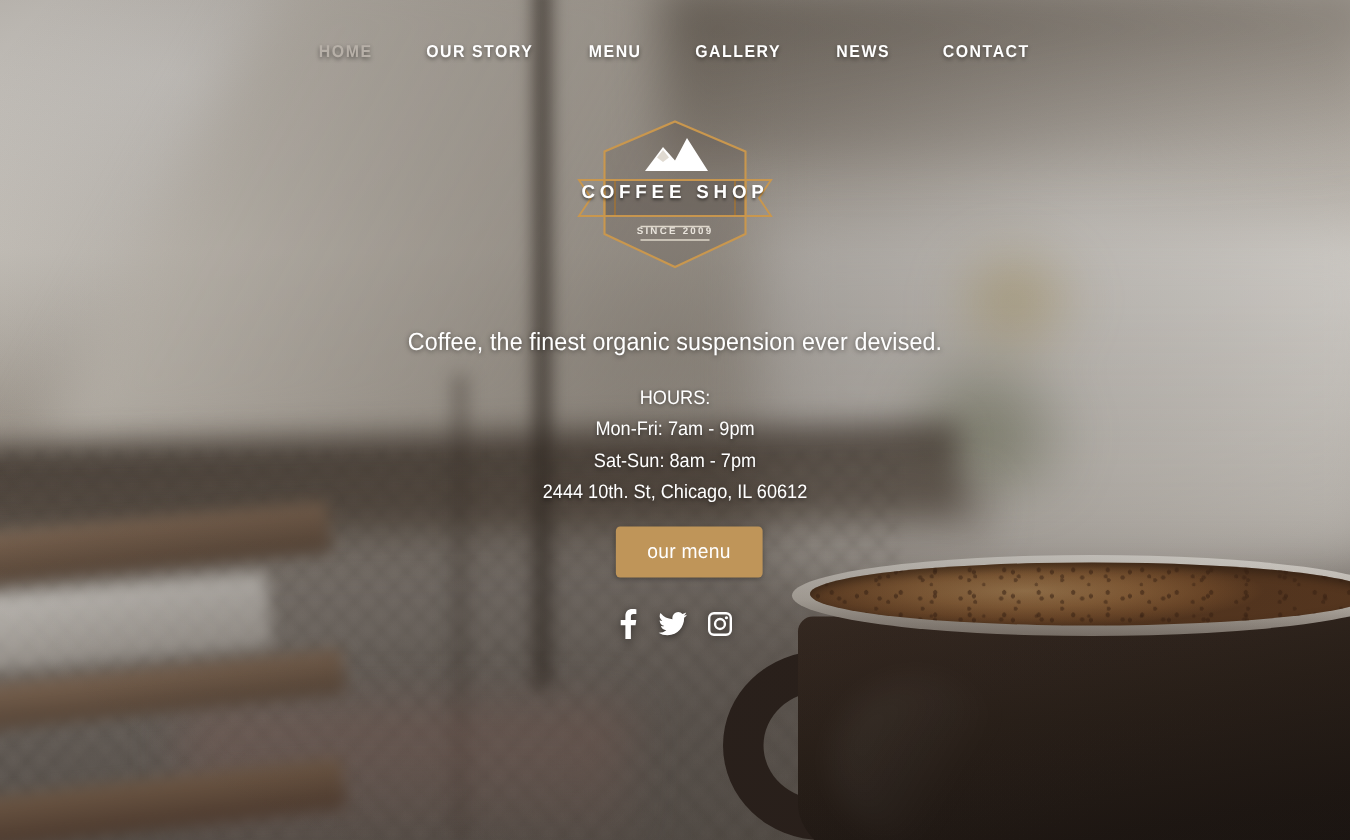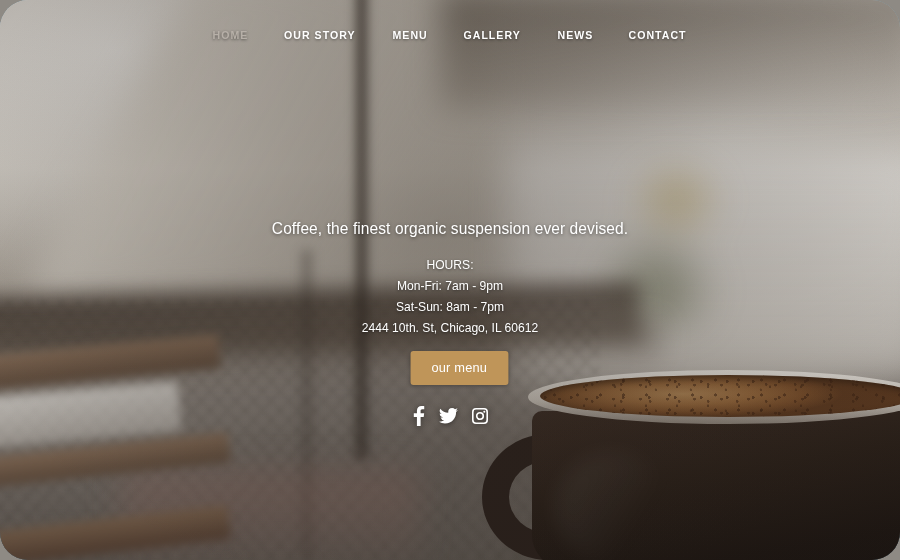--- a/index.html
+++ b/index.html
@@ -8,21 +8,20 @@
   html, body {
     width:900px; height:560px; overflow:hidden;
     font-family:"Liberation Sans", sans-serif;
     background:#8e8a84;
   }
 
   
   #stage {
     position:relative; width:900px; height:560px; overflow:hidden;
     background:#0c4a6e;
-    border-radius:28px;
   }
 
   
   .bg-layer { position:absolute; inset:-40px; }
 
   .bg-base {
     background:
       radial-gradient(ellipse 520px 300px at 16% 14%, #e9e7e3 0%, #d8d4cd 42%, rgba(200,195,186,0) 78%),
       radial-gradient(ellipse 420px 330px at 78% 30%, #e2dfd9 0%, #cfcac2 48%, rgba(190,185,176,0) 80%),
       radial-gradient(ellipse 300px 240px at 46% 8%,  #cfc9bf 0%, rgba(170,164,154,0) 75%),
@@ -291,20 +290,41 @@
 
     <nav>
       <a class="nav-link is-active" href="#">HOME</a>
       <a class="nav-link" href="#">OUR STORY</a>
       <a class="nav-link" href="#">MENU</a>
       <a class="nav-link" href="#">GALLERY</a>
       <a class="nav-link" href="#">NEWS</a>
       <a class="nav-link" href="#">CONTACT</a>
     </nav>
 
+    <div class="logo-wrap">
+      <svg width="140" height="104" viewBox="0 0 140 104" aria-hidden="true">
+
+        <path d="M6 42 L30 42 L30 66 L6 66 L14 54 Z" fill="none" stroke="#c9974e" stroke-width="1.3"></path>
+        <path d="M134 42 L110 42 L110 66 L134 66 L126 54 Z" fill="none" stroke="#c9974e" stroke-width="1.3"></path>
+
+        <path d="M70 3 L117 23 L117 78 L70 100 L23 78 L23 23 Z" fill="rgba(60,52,44,0.16)" stroke="#c9974e" stroke-width="1.4"></path>
+
+        <rect x="23" y="42" width="94" height="24" fill="rgba(50,43,36,0.22)" stroke="#c9974e" stroke-width="1.3"></rect>
+
+        <g fill="#ffffff">
+          <path d="M50 36 L62 20 L70 29 L78 14 L92 36 Z"></path>
+          <path d="M58 27 L62 22 L66 27 L62 30 Z" fill="#cfc6b8" opacity=".65"></path>
+        </g>
+
+        <line x1="47" y1="73" x2="93" y2="73" stroke="#ded7ca" stroke-width="1.1"></line>
+        <line x1="47" y1="82" x2="93" y2="82" stroke="#ded7ca" stroke-width="1.1"></line>
+      </svg>
+      <div class="logo-text">COFFEE SHOP</div>
+      <div class="logo-since">SINCE 2009</div>
+    </div>
 
     <div class="tagline">Coffee, the finest organic suspension ever devised.</div>
 
     <div class="hours">
       <div class="hours-line">HOURS:</div>
       <div class="hours-line">Mon-Fri: 7am - 9pm</div>
       <div class="hours-line">Sat-Sun: 8am - 7pm</div>
       <div class="hours-line">2444 10th. St, Chicago, IL 60612</div>
     </div>
 

